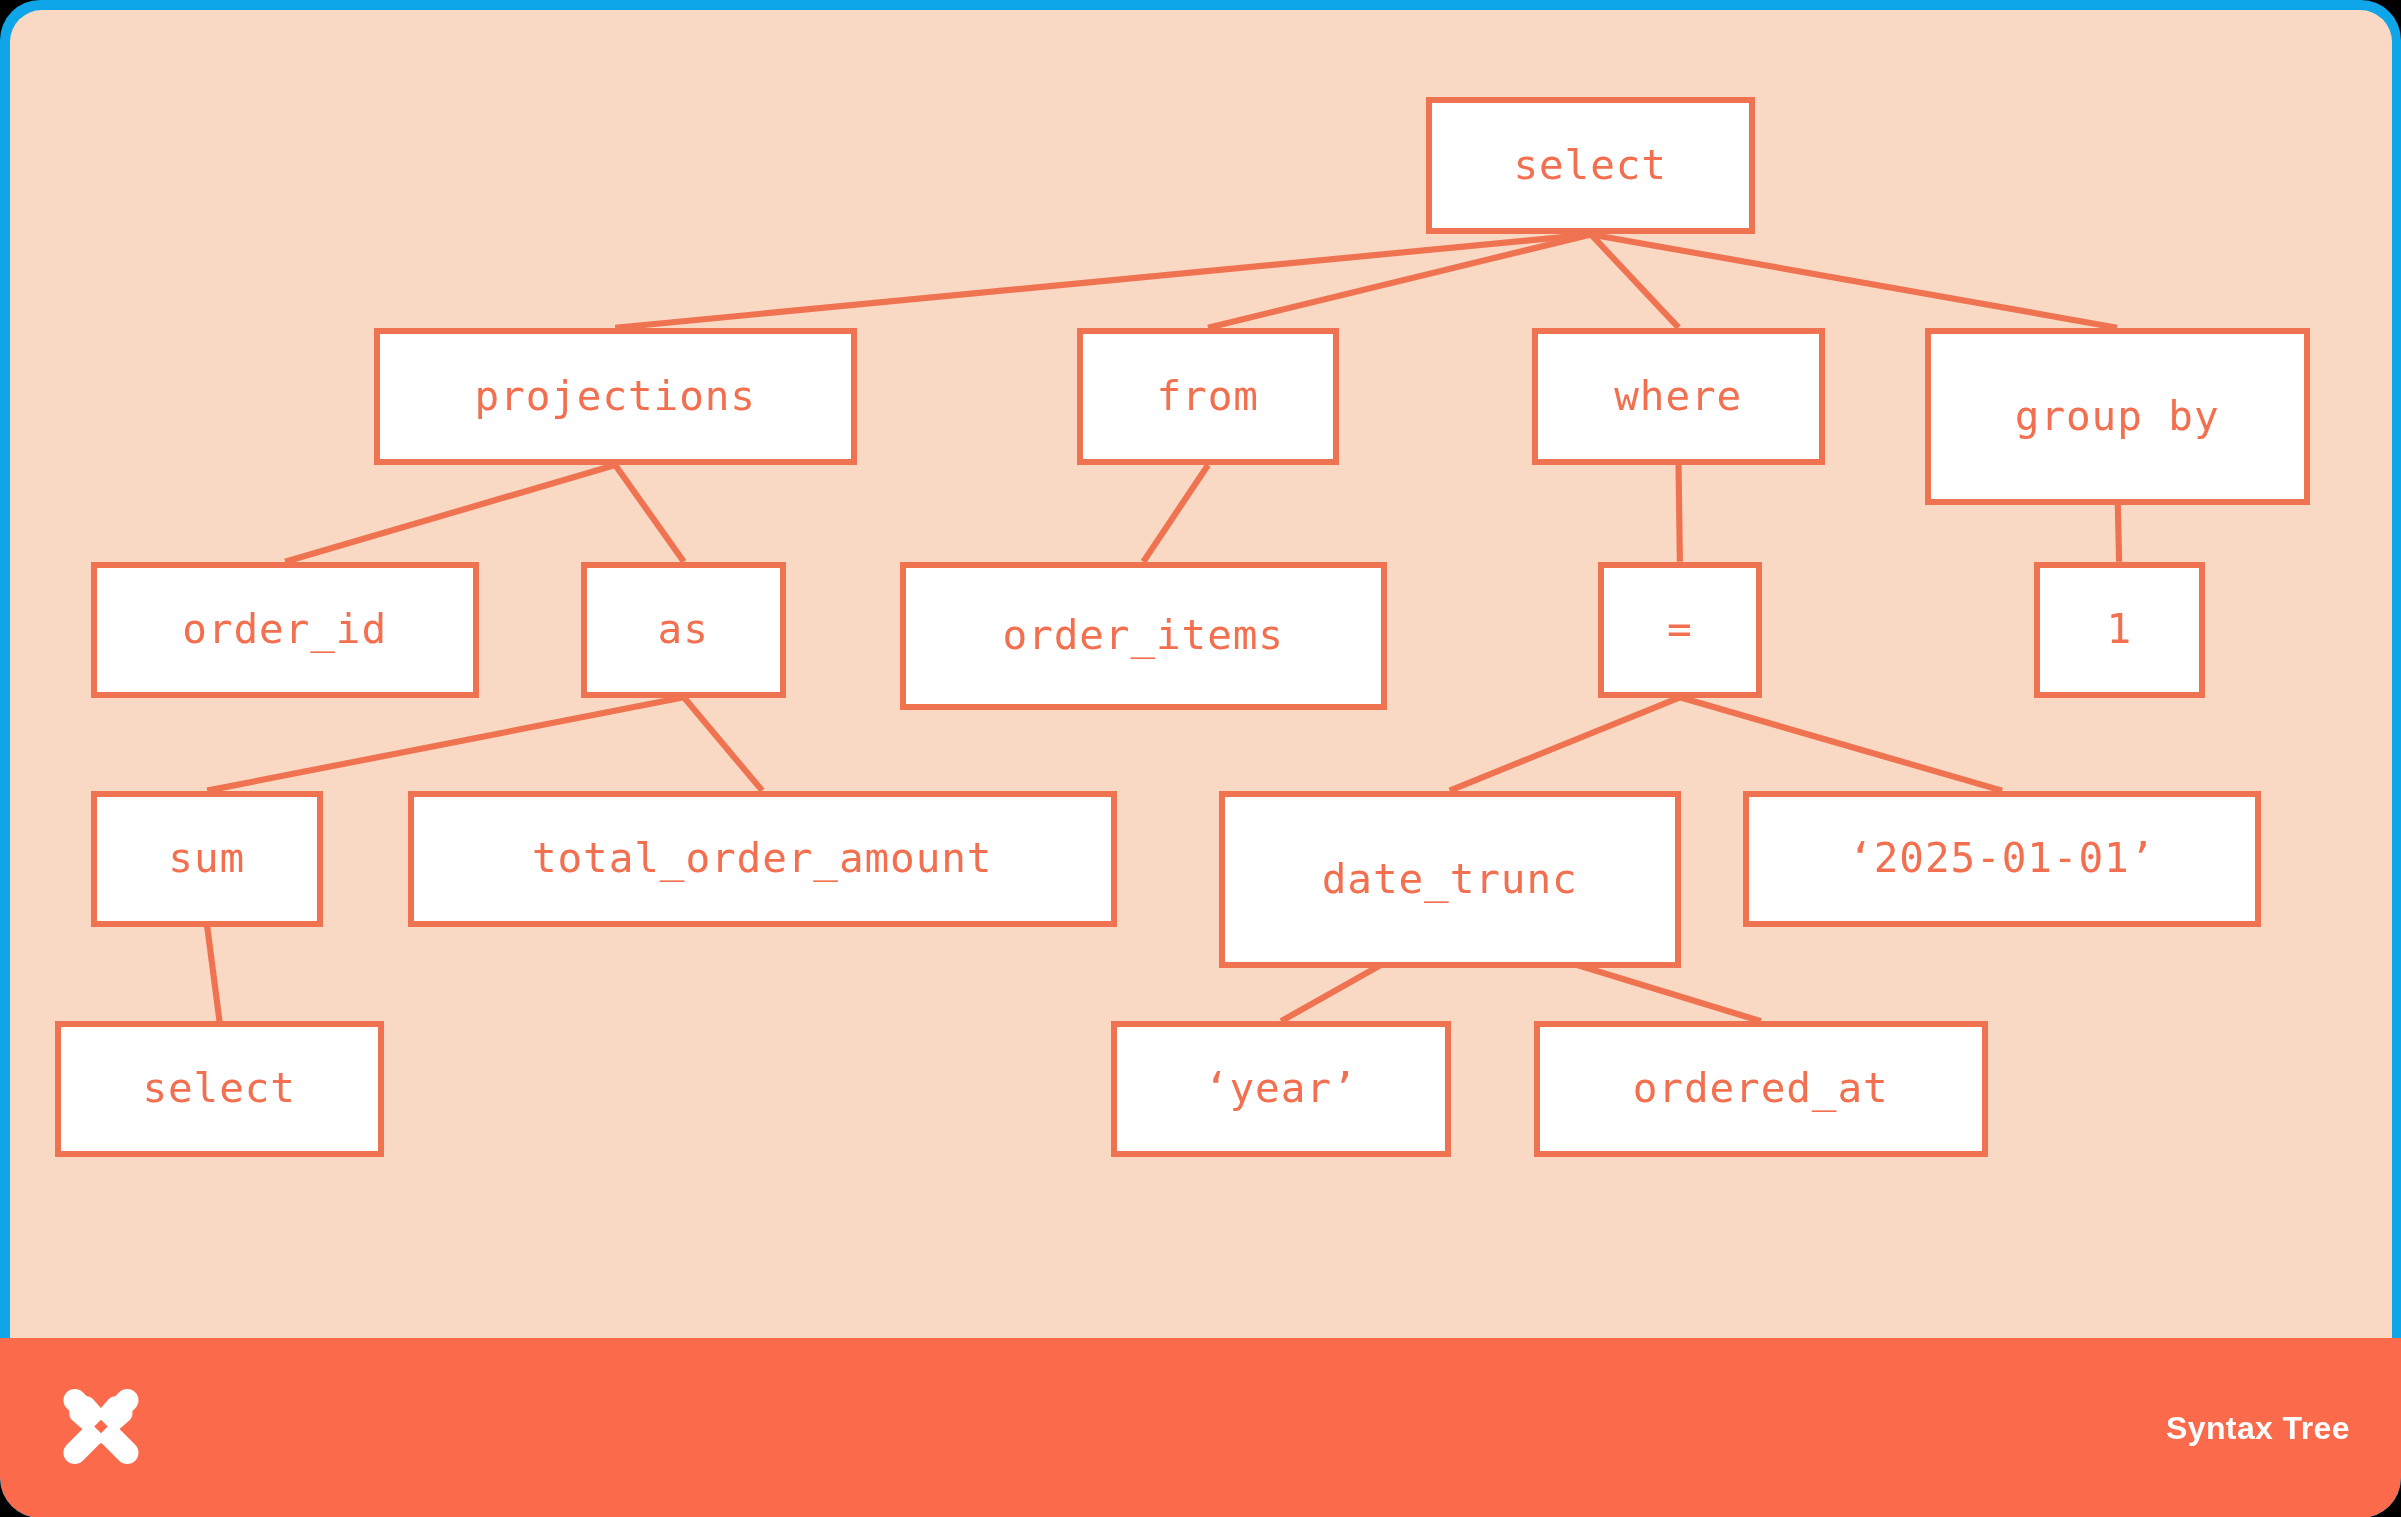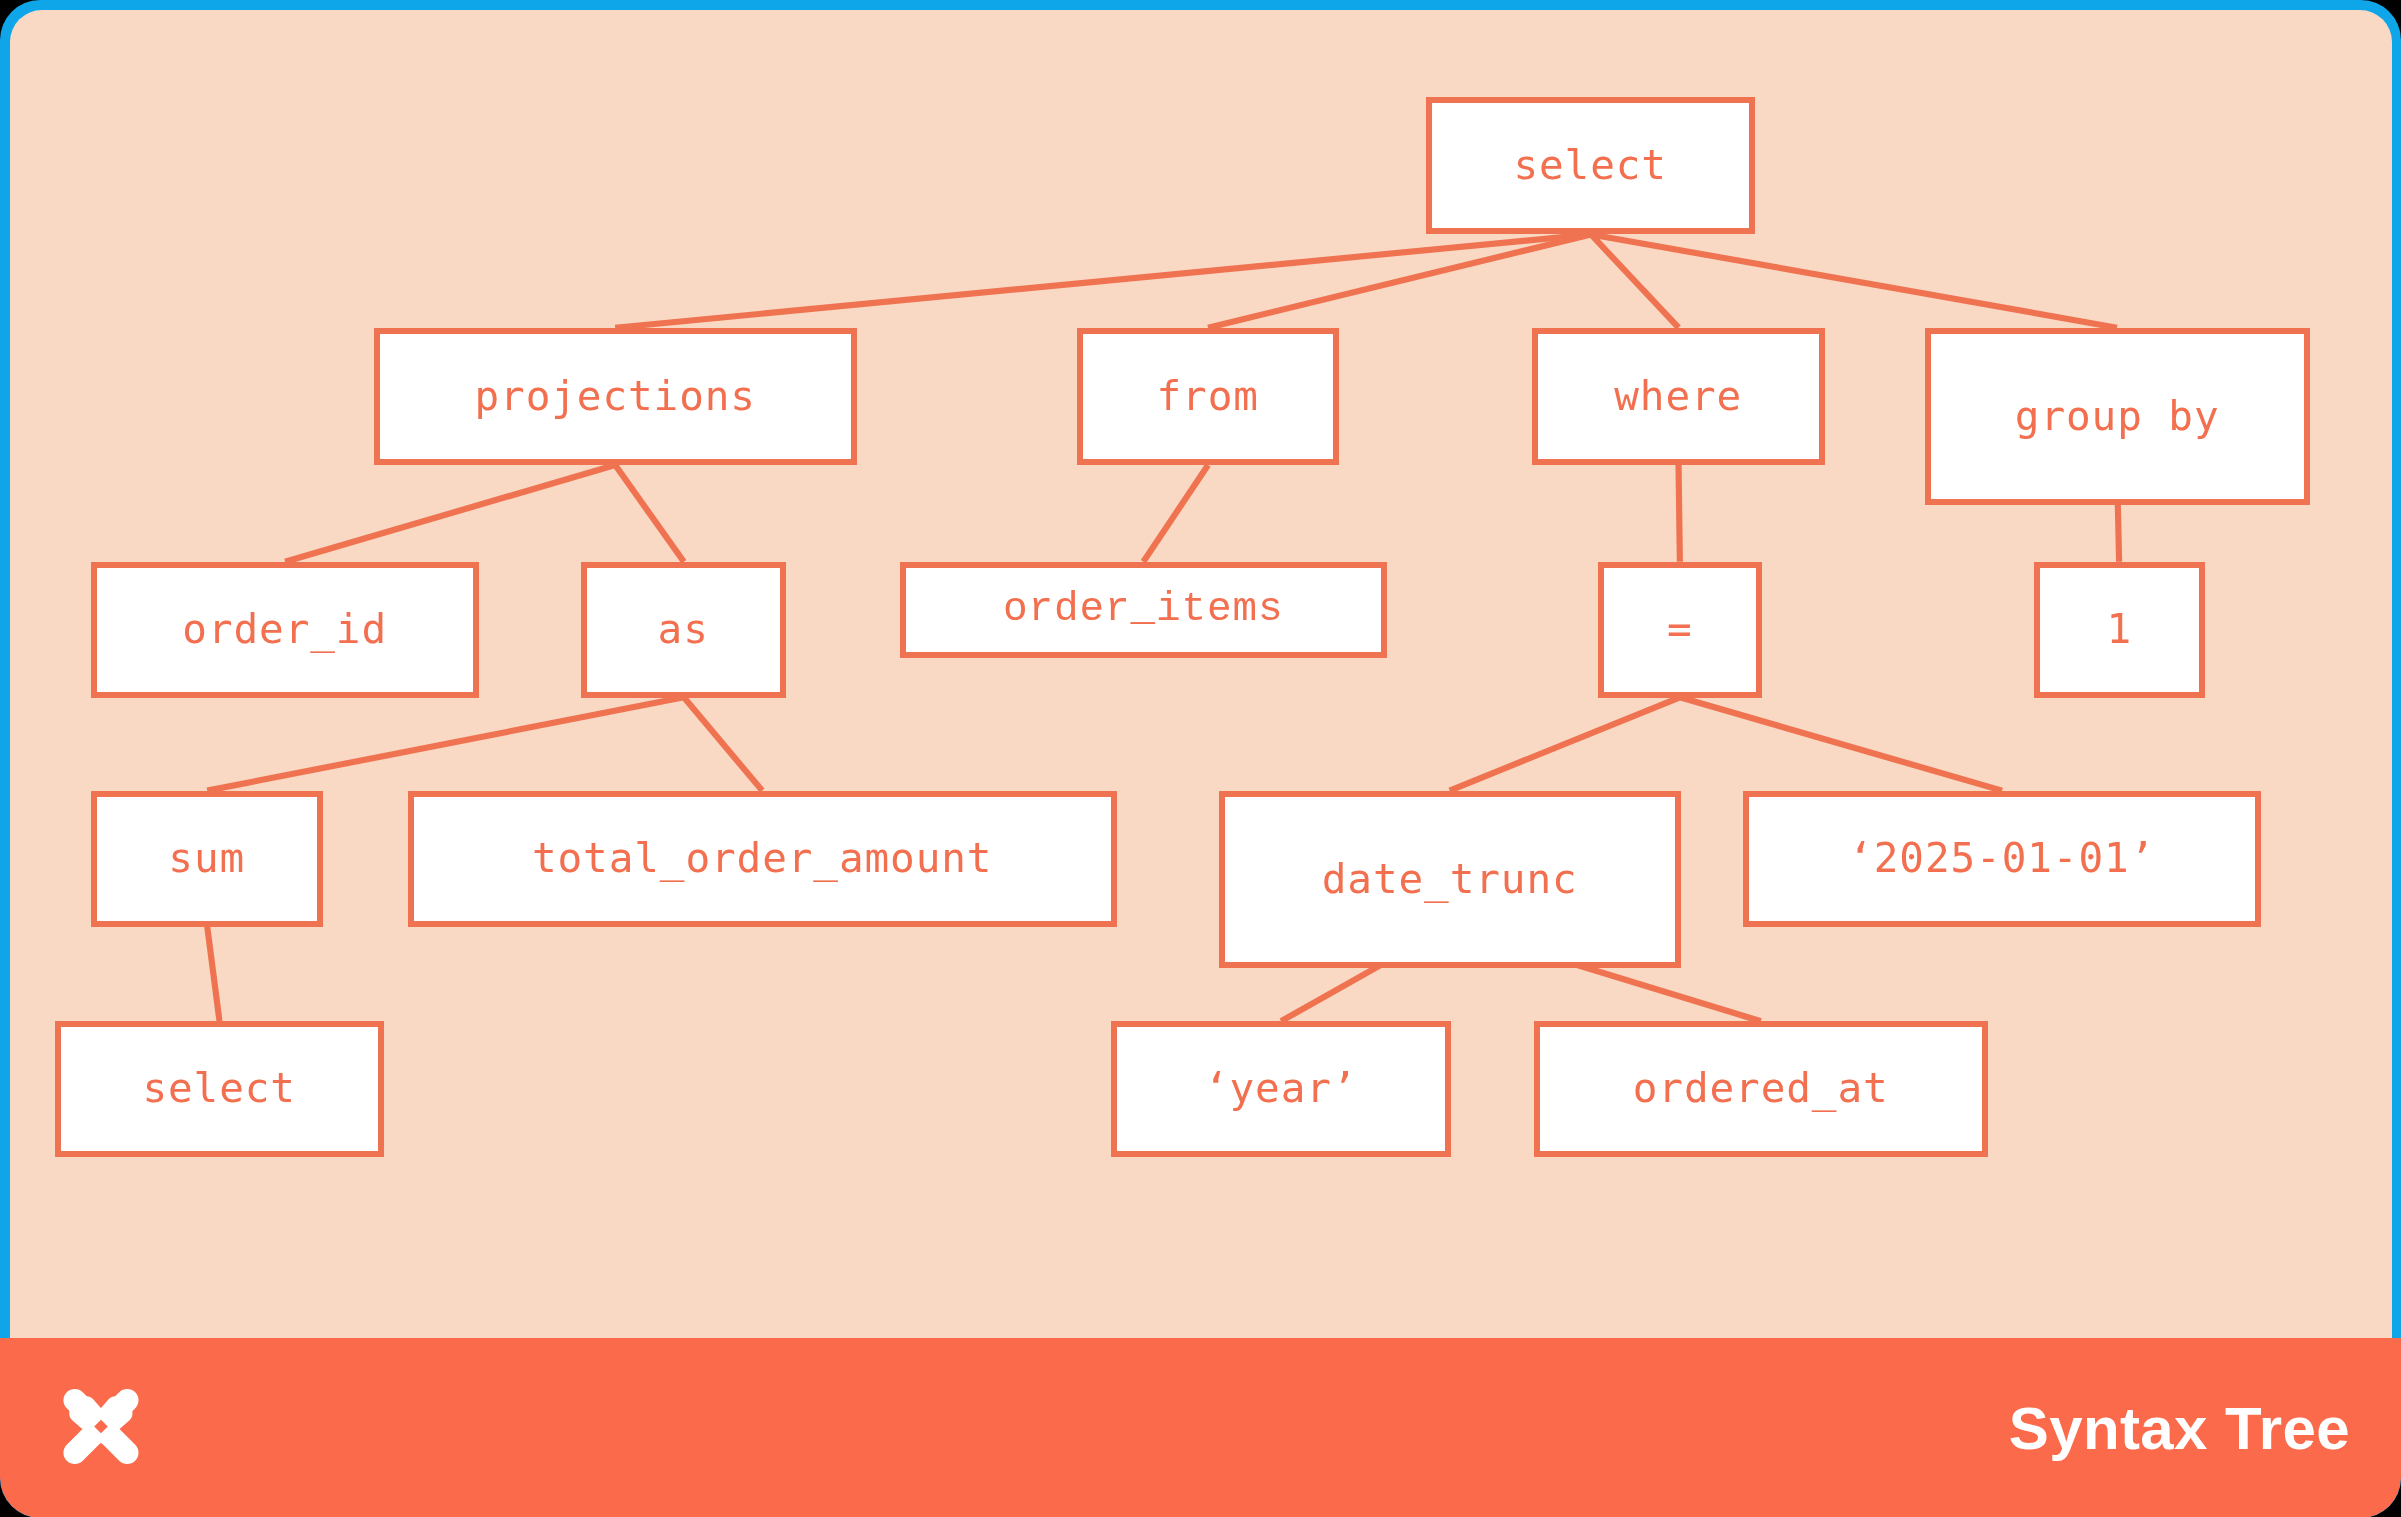--- a/index.html
+++ b/index.html
@@ -65,21 +65,21 @@
 
   #logo {
     width: 92px;
     height: 92px;
     flex: 0 0 auto;
   }
 
   #footer-title {
     color: #FFFFFF;
     font-family: "Liberation Sans", sans-serif;
-    font-size: 60px;
+    font-size: 32px;
     font-weight: 700;
     letter-spacing: 0.4px;
     white-space: nowrap;
   }
 
   
   #edges {
     position: absolute;
     left: 0;
     top: 0;
@@ -149,21 +149,21 @@
           </div>
           <div class="node" style="left: 1915px; top: 318px; width: 385px; height: 177px;">
             <span>group by</span>
           </div>
           <div class="node" style="left: 81px; top: 552px; width: 388px; height: 136px;">
             <span>order_id</span>
           </div>
           <div class="node" style="left: 571px; top: 552px; width: 205px; height: 136px;">
             <span>as</span>
           </div>
-          <div class="node" style="left: 890px; top: 552px; width: 487px; height: 96px; font-family: Liberation Mono, monospace;">
+          <div class="node" style="left: 890px; top: 552px; width: 487px; height: 148px;">
             <span>order_items</span>
           </div>
           <div class="node" style="left: 1588px; top: 552px; width: 164px; height: 136px;">
             <span>=</span>
           </div>
           <div class="node" style="left: 2024px; top: 552px; width: 171px; height: 136px;">
             <span>1</span>
           </div>
           <div class="node" style="left: 81px; top: 781px; width: 232px; height: 136px; text-align: right;">
             <span>sum</span>

